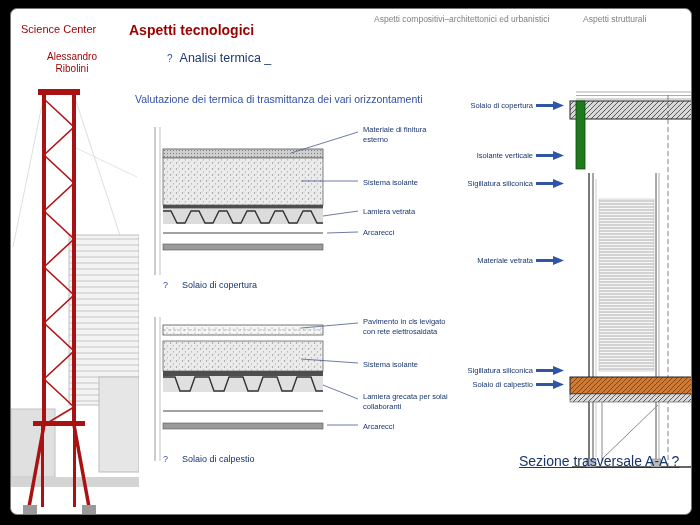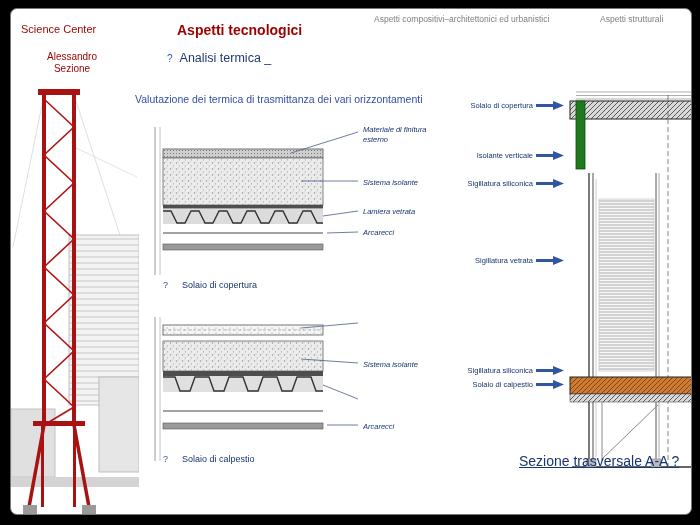--- a/index.html
+++ b/index.html
@@ -5,44 +5,44 @@
   html,body{margin:0;padding:0;background:#000;}
   .stage{position:relative;width:700px;height:525px;background:#000;overflow:hidden;
          font-family:"Liberation Sans",sans-serif;}
   .slide{position:absolute;left:10px;top:8px;width:680px;height:505px;background:#fff;
          border:1px solid #777;border-radius:7px;overflow:hidden;}
   .abs{position:absolute;}
   .nav-item{position:absolute;top:5px;font-size:8.5px;color:#7f7f7f;cursor:pointer;}
   .brand{position:absolute;left:10px;top:14px;font-size:11px;font-weight:normal;color:#9c0000;}
   .author{position:absolute;left:26px;top:42px;width:70px;text-align:center;
           font-size:10px;color:#9c0000;line-height:12px;}
-  .title{position:absolute;left:118px;top:13px;font-size:14px;font-weight:bold;color:#9c0000;margin-left:48px;}
+  .title{position:absolute;left:118px;top:13px;font-size:14px;font-weight:bold;color:#9c0000;}
   .subtitle{position:absolute;left:156px;top:42px;display:flex;align-items:baseline;gap:7px;color:#1f3a6e;}
   .subtitle .bullet{font-size:10px;color:#3350a5;}
   .subtitle .emph{font-size:12.5px;}
   .subtitle .rest{font-size:9.8px;}
   .section-title{position:absolute;left:124px;top:84px;font-size:10.5px;color:#3350a5;}
-  .lbl{position:absolute;font-size:7.5px;color:#17356e;line-height:1.3;font-style:italic;}
+  .lbl{position:absolute;font-size:7.5px;color:#17356e;line-height:1.3;}
   .caption{position:absolute;font-size:9px;color:#17356e;}
   .caption .bullet{margin-right:14px;color:#3350a5;}
   .rlabel{position:absolute;right:127px;display:flex;align-items:center;gap:3px;
           white-space:nowrap;font-size:7.5px;color:#17356e;}
   .rcaption{position:absolute;left:508px;top:444px;font-size:14px;color:#17356e;text-decoration:underline;}
 </style>
 </head>
 <body>
 
 <div class="stage">
  <div class="slide">
 
   <div class="nav-item" style="left:363px">Aspetti compositivi–architettonici ed urbanistici</div>
-  <div class="nav-item" style="left:589px">Aspetti strutturali</div>
+  <div class="nav-item" style="left:572px">Aspetti strutturali</div>
 
   <div class="brand">Science Center</div>
-  <div class="author">Alessandro Sezione</div>
+  <div class="author">Alessandro Ribolini</div>
   <div class="title">Aspetti tecnologici</div>
   <div class="subtitle">
     <span class="bullet">?</span>
     <span class="emph">Analisi termica _</span>
   </div>
 
   <div class="section-title">Valutazione dei termica di trasmittanza dei vari orizzontamenti</div>
 
   <svg class="abs" style="left:0;top:78px" width="128" height="428" viewBox="0 0 128 428">
     <defs>
@@ -131,21 +131,23 @@
     <rect x="12" y="65" width="160" height="16" fill="#e0e0e0"></rect>
     <polyline points="12,66 24,66 29,80 39,80 44,66 58,66 63,80 73,80 78,66 92,66 97,80 107,80 112,66 126,66 131,80 141,80 146,66 160,66 165,80 172,80" fill="none" stroke="#333" stroke-width="1.4"></polyline>
     <line x1="12" y1="100" x2="172" y2="100" stroke="#444" stroke-width="1"></line>
     <rect x="12" y="112" width="160" height="6" fill="#9a9a9a" stroke="#555" stroke-width="0.6"></rect>
     <line x1="150" y1="17" x2="207" y2="12" stroke="#4a5a8a" stroke-width="0.8"></line>
     <line x1="150" y1="48" x2="207" y2="52" stroke="#4a5a8a" stroke-width="0.8"></line>
     <line x1="172" y1="74" x2="207" y2="88" stroke="#4a5a8a" stroke-width="0.8"></line>
     <line x1="176" y1="114" x2="207" y2="114" stroke="#4a5a8a" stroke-width="0.8"></line>
   </svg>
 
+  <div class="lbl" style="left:352px;top:308px;width:92px">Pavimento in cls levigato con rete elettrosaldata</div>
   <div class="lbl" style="left:352px;top:351px">Sistema isolante</div>
+  <div class="lbl" style="left:352px;top:383px;width:92px">Lamiera grecata per solai collaboranti</div>
   <div class="lbl" style="left:352px;top:413px">Arcarecci</div>
 
   <div class="caption" style="left:152px;top:445px">
     <span class="bullet">?</span><span>Solaio di calpestio</span>
   </div>
 
   <svg class="abs" style="left:545px;top:80px" width="140" height="402" viewBox="0 0 140 402">
     <defs>
       <pattern id="sDiag" width="5" height="5" patternUnits="userSpaceOnUse">
         <rect width="5" height="5" fill="#d9d9d9"></rect>
@@ -193,21 +195,21 @@
           <polygon points="0,3 17,3 17,0 28,4.5 17,9 17,6 0,6" fill="#2f55a4"></polygon>
         </svg>
   </div>
   <div class="rlabel" style="top:170px">
     <span>Sigillatura siliconica</span>
     <svg width="28" height="9" viewBox="0 0 28 9">
           <polygon points="0,3 17,3 17,0 28,4.5 17,9 17,6 0,6" fill="#2f55a4"></polygon>
         </svg>
   </div>
   <div class="rlabel" style="top:247px">
-    <span>Sigillatura vetrata</span>
+    <span>Materiale vetrata</span>
     <svg width="28" height="9" viewBox="0 0 28 9">
           <polygon points="0,3 17,3 17,0 28,4.5 17,9 17,6 0,6" fill="#2f55a4"></polygon>
         </svg>
   </div>
   <div class="rlabel" style="top:357px">
     <span>Sigillatura siliconica</span>
     <svg width="28" height="9" viewBox="0 0 28 9">
           <polygon points="0,3 17,3 17,0 28,4.5 17,9 17,6 0,6" fill="#2f55a4"></polygon>
         </svg>
   </div>

